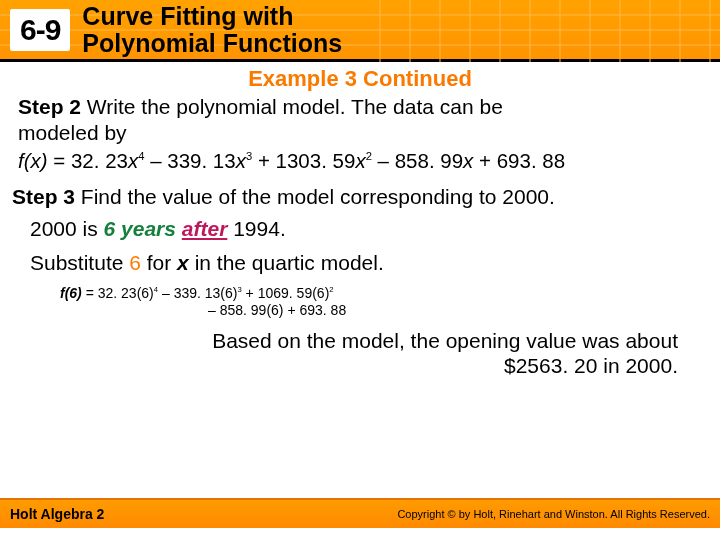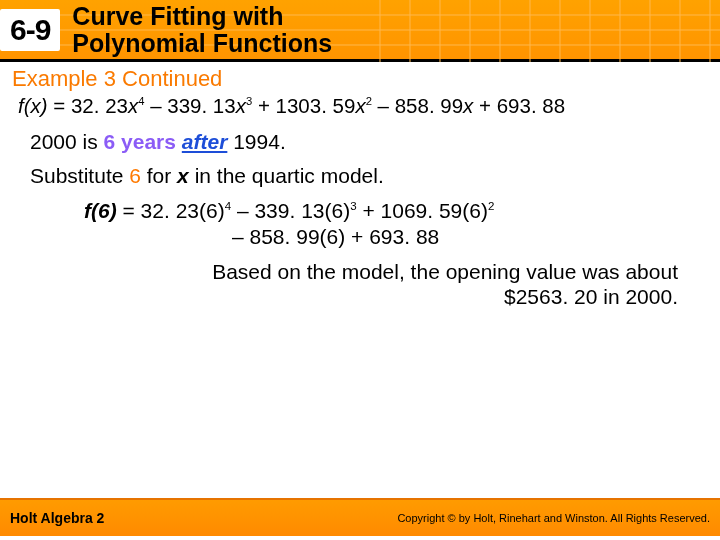--- a/index.html
+++ b/index.html
@@ -24,20 +24,21 @@
     position: absolute;
     top: 0; left: 0; right: 0; bottom: 0;
     pointer-events: none;
   }
   .section-badge {
     background: #fff;
     color: #000;
     font-weight: 900;
     font-size: 30px;
     padding: 4px 10px;
+    margin-left: 10px;
     font-family: Arial, sans-serif;
     letter-spacing: -1px;
     position: relative;
     z-index: 2;
     border-radius: 2px;
   }
   .section-title {
     font-weight: 900;
     font-size: 25px;
     color: #000;
@@ -46,21 +47,22 @@
     font-family: Verdana, sans-serif;
     position: relative;
     z-index: 2;
   }
   .content {
     padding: 4px 12px 0 12px;
     font-size: 21px;
     color: #000;
   }
   .example-title {
-    font-weight: 400;
+    text-align: center;
+    font-weight: 700;
     color: #fa7a00;
     font-size: 22px;
     margin-bottom: 2px;
     font-family: Verdana, sans-serif;
   }
   .step-line {
     font-size: 21px;
     line-height: 1.25;
     margin-left: 6px;
   }
@@ -74,47 +76,47 @@
   sup { font-size: 0.55em; vertical-align: super; }
   .step3 {
     font-size: 21px;
     margin: 0 0 8px 0;
   }
   .step3 .bold { font-weight: 900; }
   .line-2000 {
     font-size: 21px;
     margin: 6px 0 10px 18px;
   }
-  .line-2000 .accent { color: #8b5cf6; font-weight: 900; }
-  .line-2000 .after { color: #1d4ed8; font-weight: 900; font-style: italic; text-decoration: underline; }
+  .line-2000 .accent { color: #15803d; font-weight: 900; font-style: italic; }
+  .line-2000 .after { color: #be185d; font-weight: 900; font-style: italic; text-decoration: underline; }
   .subst {
     font-size: 21px;
     margin: 0 0 10px 18px;
   }
   .subst .six { color: #ff7a00; }
   .subst .xvar { font-style: italic; font-weight: 900; }
   .f6block {
-    font-size: 21px;
-    margin: 0 0 8px 72px;
+    font-size: 14px;
+    margin: 0 0 8px 48px;
     line-height: 1.25;
   }
   .f6block .flab { font-style: italic; font-weight: 900; }
   .f6block .line2 { display: block; margin-left: 148px; }
   .conclusion {
     font-size: 21px;
     text-align: right;
     margin: 6px 30px 0 30px;
     line-height: 1.2;
   }
   .footer {
     position: absolute;
-    bottom: 4px;
+    bottom: 12px;
     left: 0;
     width: 100%;
-    height: 38px;
+    height: 30px;
     background: linear-gradient(#ff9b00, #ff8a00);
     border-top: 2px solid #e67300;
     display: flex;
     align-items: center;
     justify-content: space-between;
     padding: 0 10px;
     font-size: 12px;
   }
   .footer-left {
     color: #000;
@@ -155,25 +157,32 @@
   <div class="section-badge">6-9</div>
   <div class="section-title">
     <span>Curve Fitting with</span><br>
     <span>Polynomial Functions</span>
   </div>
 </div>
 
 <div class="content">
   <div class="example-title">Example 3 Continued</div>
 
+  <div class="step-line">
+    <span class="bold">Step 2</span><span> Write the polynomial model. The data can be</span><br>
+    <span>modeled by</span>
+  </div>
 
   <div class="formula">
     <span class="fx">f</span><span class="fx">(x)</span><span> = 32. 23</span><span class="fx">x</span><sup>4</sup><span> – 339. 13</span><span class="fx">x</span><sup>3</sup><span> + 1303. 59</span><span class="fx">x</span><sup>2</sup><span> – 858. 99</span><span class="fx">x</span><span> + 693. 88</span>
   </div>
 
+  <div class="step3">
+    <span class="bold">Step 3</span><span> Find the value of the model corresponding to 2000.</span>
+  </div>
 
   <div class="line-2000">
     <span>2000 is </span><span class="accent">6 years</span><span> </span><span class="after">after</span><span> 1994.</span>
   </div>
 
   <div class="subst">
     <span>Substitute </span><span class="six">6</span><span> for </span><span class="xvar">x</span><span> in the quartic model.</span>
   </div>
 
   <div class="f6block">

